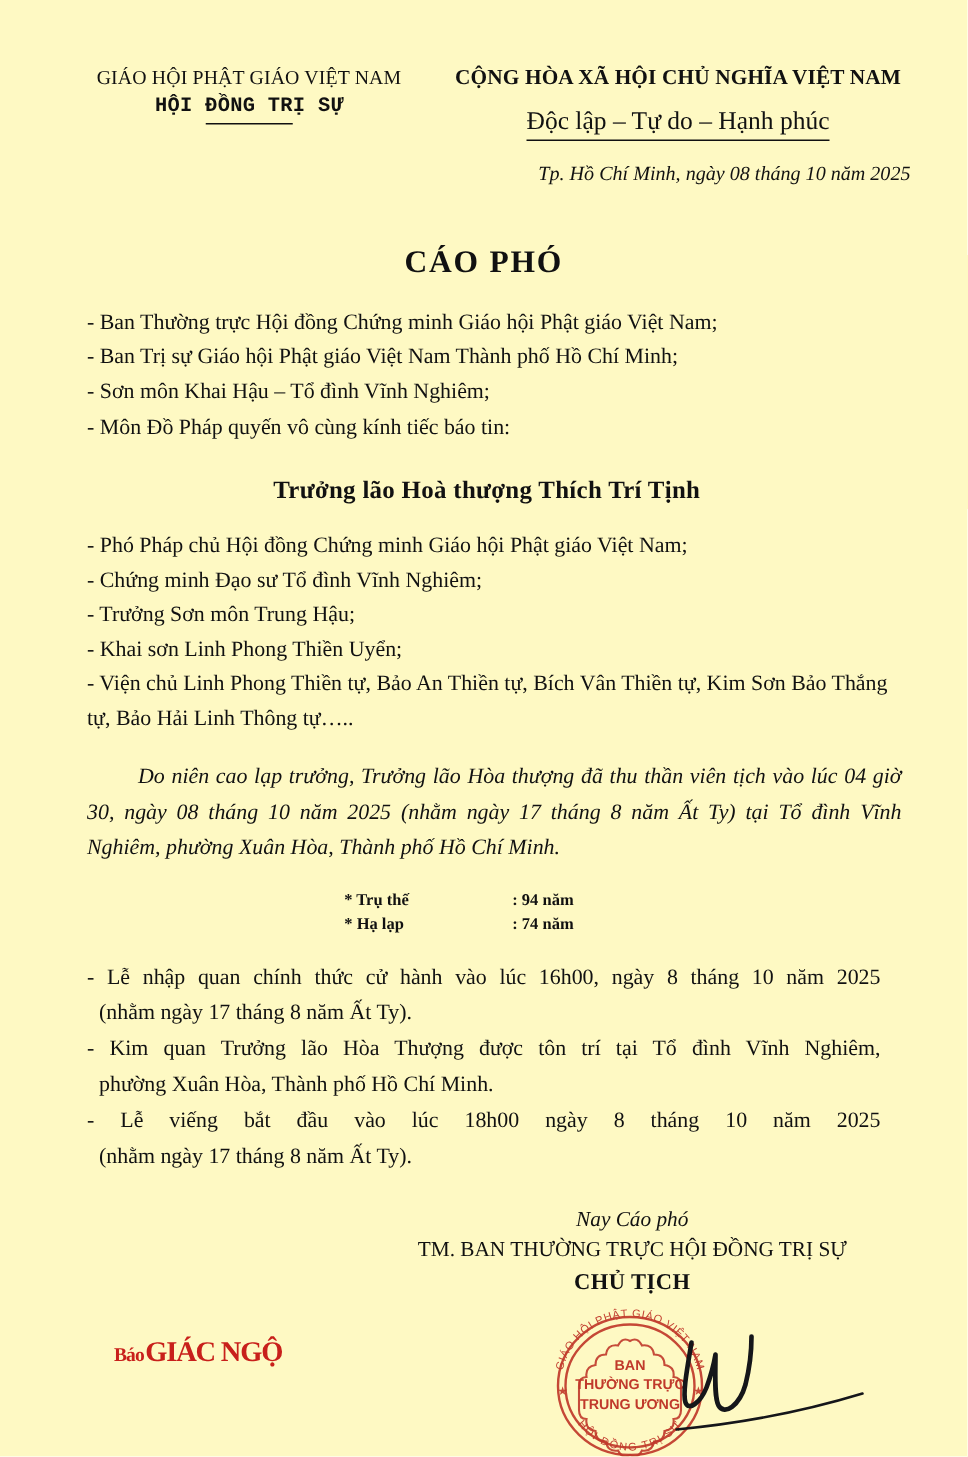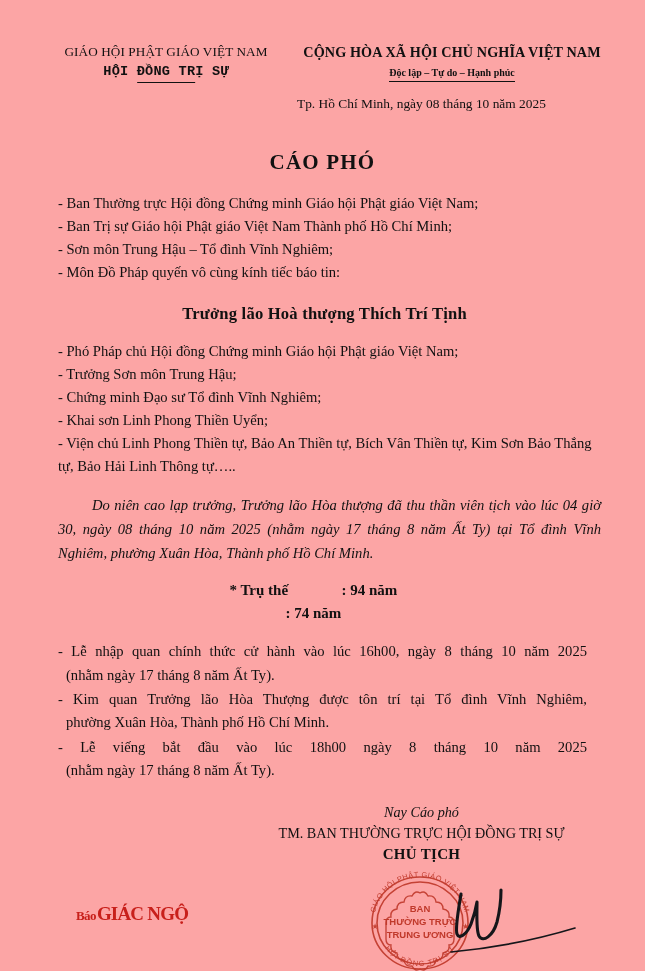--- a/index.html
+++ b/index.html
@@ -5,21 +5,21 @@
 <style>
   html, body {
     margin: 0;
     padding: 0;
     background: #ffffff;
   }
   #page {
     position: relative;
     width: 645px;
     height: 971px;
-    background: #fca5a5;
+    background: #fef9c3;
     font-family: "Liberation Serif", "DejaVu Serif", serif;
     color: #111111;
     overflow: hidden;
     box-sizing: border-box;
   }
 
   
   .header {
     display: flex;
     justify-content: space-between;
@@ -61,39 +61,41 @@
     height: 1px;
     background: #111;
   }
   .hdr-r1 {
     font-size: 14.2px;
     font-weight: bold;
     letter-spacing: 0.1px;
     white-space: nowrap;
   }
   .hdr-r2 {
-    font-size: 10px;
-    font-weight: bold;
+    font-size: 17px;
+    font-weight: normal;
     display: inline-block;
     position: relative;
     padding-bottom: 2px;
     white-space: nowrap;
+    margin-top: 10px;
   }
   .hdr-r2.under-full::after {
     content: "";
     position: absolute;
     left: 0;
     right: 0;
     bottom: 0;
     height: 1px;
     background: #111;
   }
   .datetime {
     margin-top: 14px;
-    text-align: left;
+    text-align: right;
+    font-style: italic;
     font-size: 13.4px;
     white-space: nowrap;
   }
 
   
   .doc-title {
     margin-top: 38px;
     text-align: center;
     font-size: 21px;
     font-weight: bold;
@@ -140,21 +142,21 @@
   }
 
   .stats {
     margin-top: 14px;
     display: flex;
     flex-direction: column;
     align-items: center;
   }
   .stat-row {
     display: flex;
-    font-size: 15px;
+    font-size: 11px;
     font-weight: bold;
     line-height: 1.5;
   }
   .stat-label {
     width: 112px;
     text-align: left;
   }
   .stat-value {
     width: 92px;
     text-align: left;
@@ -215,21 +217,21 @@
     width: 150px;
     height: 98px;
     pointer-events: none;
   }
   .signature svg { display: block; width: 100%; height: 100%; }
 
   
   .watermark {
     position: absolute;
     left: 76px;
-    bottom: 48px;
+    bottom: 60px;
     color: #c8201b;
     font-family: "Liberation Serif", "DejaVu Serif", serif;
     font-weight: bold;
     line-height: 1;
     white-space: nowrap;
   }
   .wm-bao {
     font-size: 13px;
     letter-spacing: -0.6px;
   }
@@ -256,42 +258,43 @@
     </div>
   </div>
 
   <div class="doc-title">CÁO PHÓ</div>
 
   <div class="body-wrap">
 
     <div class="recipients">
       <div class="line">- Ban Thường trực Hội đồng Chứng minh Giáo hội Phật giáo Việt Nam;</div>
       <div class="line">- Ban Trị sự Giáo hội Phật giáo Việt Nam Thành phố Hồ Chí Minh;</div>
-      <div class="line">- Sơn môn Trung Hậu – Tổ đình Vĩnh Nghiêm;</div>
+      <div class="line">- Sơn môn Khai Hậu – Tổ đình Vĩnh Nghiêm;</div>
       <div class="line">- Môn Đồ Pháp quyến vô cùng kính tiếc báo tin:</div>
     </div>
 
     <div class="deceased-name">Trưởng lão Hoà thượng Thích Trí Tịnh</div>
 
     <div class="titles">
       <div class="line">- Phó Pháp chủ Hội đồng Chứng minh Giáo hội Phật giáo Việt Nam;</div>
+      <div class="line">- Chứng minh Đạo sư Tổ đình Vĩnh Nghiêm;</div>
       <div class="line">- Trưởng Sơn môn Trung Hậu;</div>
-      <div class="line">- Chứng minh Đạo sư Tổ đình Vĩnh Nghiêm;</div>
       <div class="line">- Khai sơn Linh Phong Thiền Uyển;</div>
       <div class="line wrap">- Viện chủ Linh Phong Thiền tự, Bảo An Thiền tự, Bích Vân Thiền tự, Kim Sơn Bảo Thắng tự, Bảo Hải Linh Thông tự…..</div>
     </div>
 
     <div class="passing">Do niên cao lạp trưởng, Trưởng lão Hòa thượng đã thu thần viên tịch vào lúc 04 giờ 30, ngày 08 tháng 10 năm 2025 (nhằm ngày 17 tháng 8 năm Ất Ty) tại Tổ đình Vĩnh Nghiêm, phường Xuân Hòa, Thành phố Hồ Chí Minh.</div>
 
     <div class="stats">
       <div class="stat-row">
         <span class="stat-label">* Trụ thế</span>
         <span class="stat-value">: 94 năm</span>
       </div>
       <div class="stat-row">
+        <span class="stat-label">* Hạ lạp</span>
         <span class="stat-value">: 74 năm</span>
       </div>
     </div>
 
     <div class="schedule">
       <div class="sched-item">
         <span class="l1 sched-spread">- Lễ nhập quan chính thức cử hành vào lúc 16h00, ngày 8 tháng 10 năm 2025</span>
         <span class="l2">(nhằm ngày 17 tháng 8 năm Ất Ty).</span>
       </div>
       <div class="sched-item">

